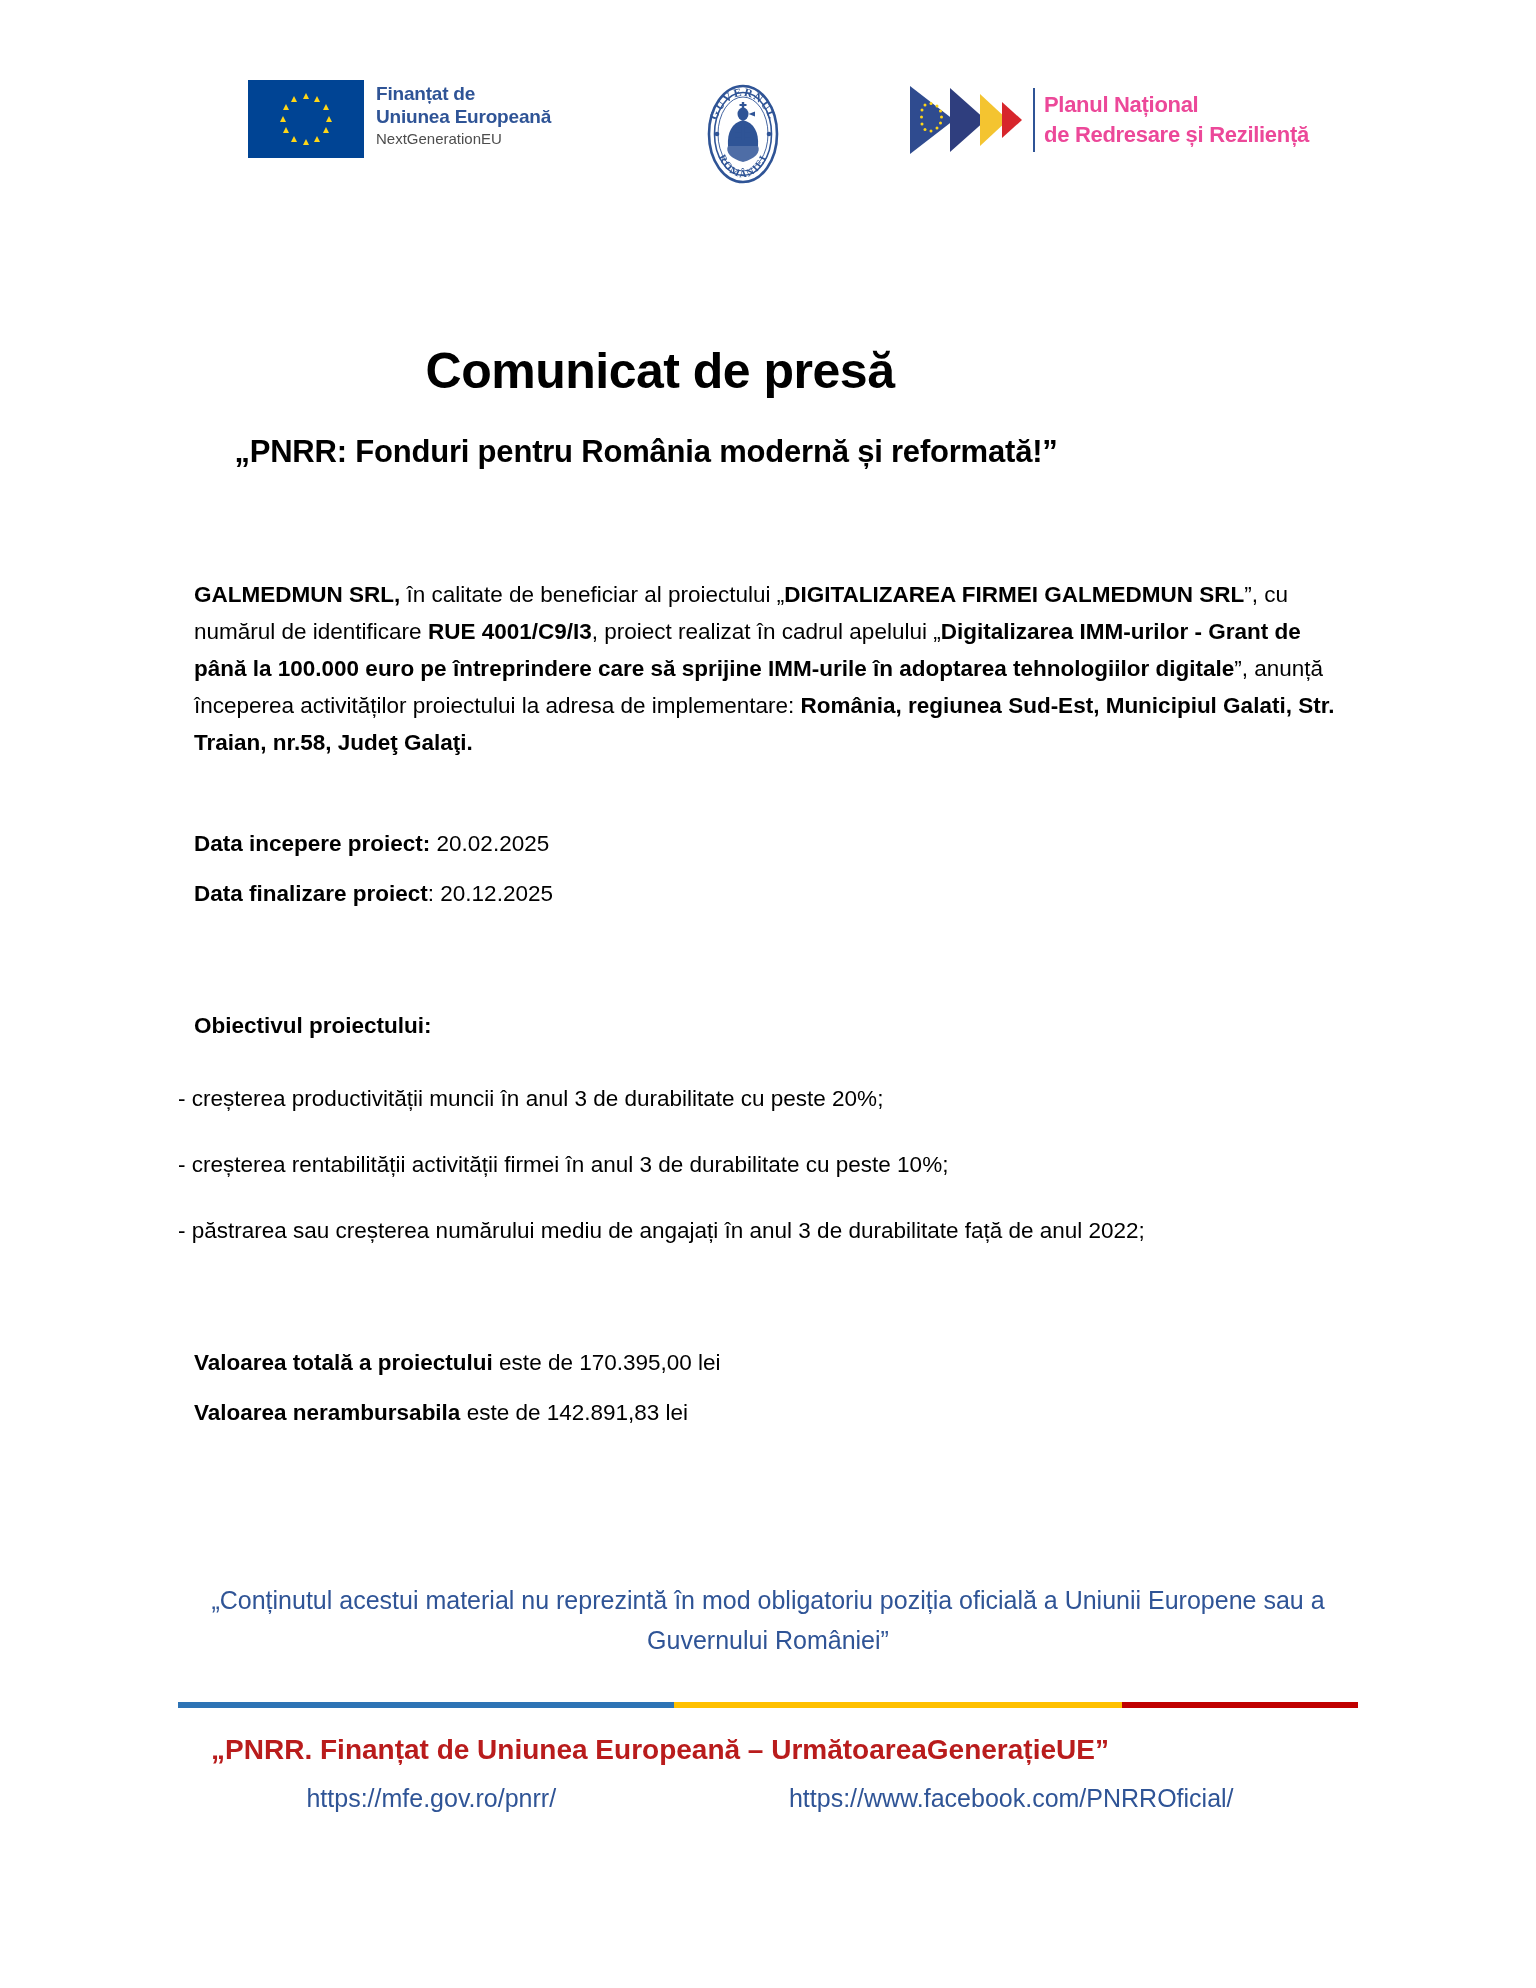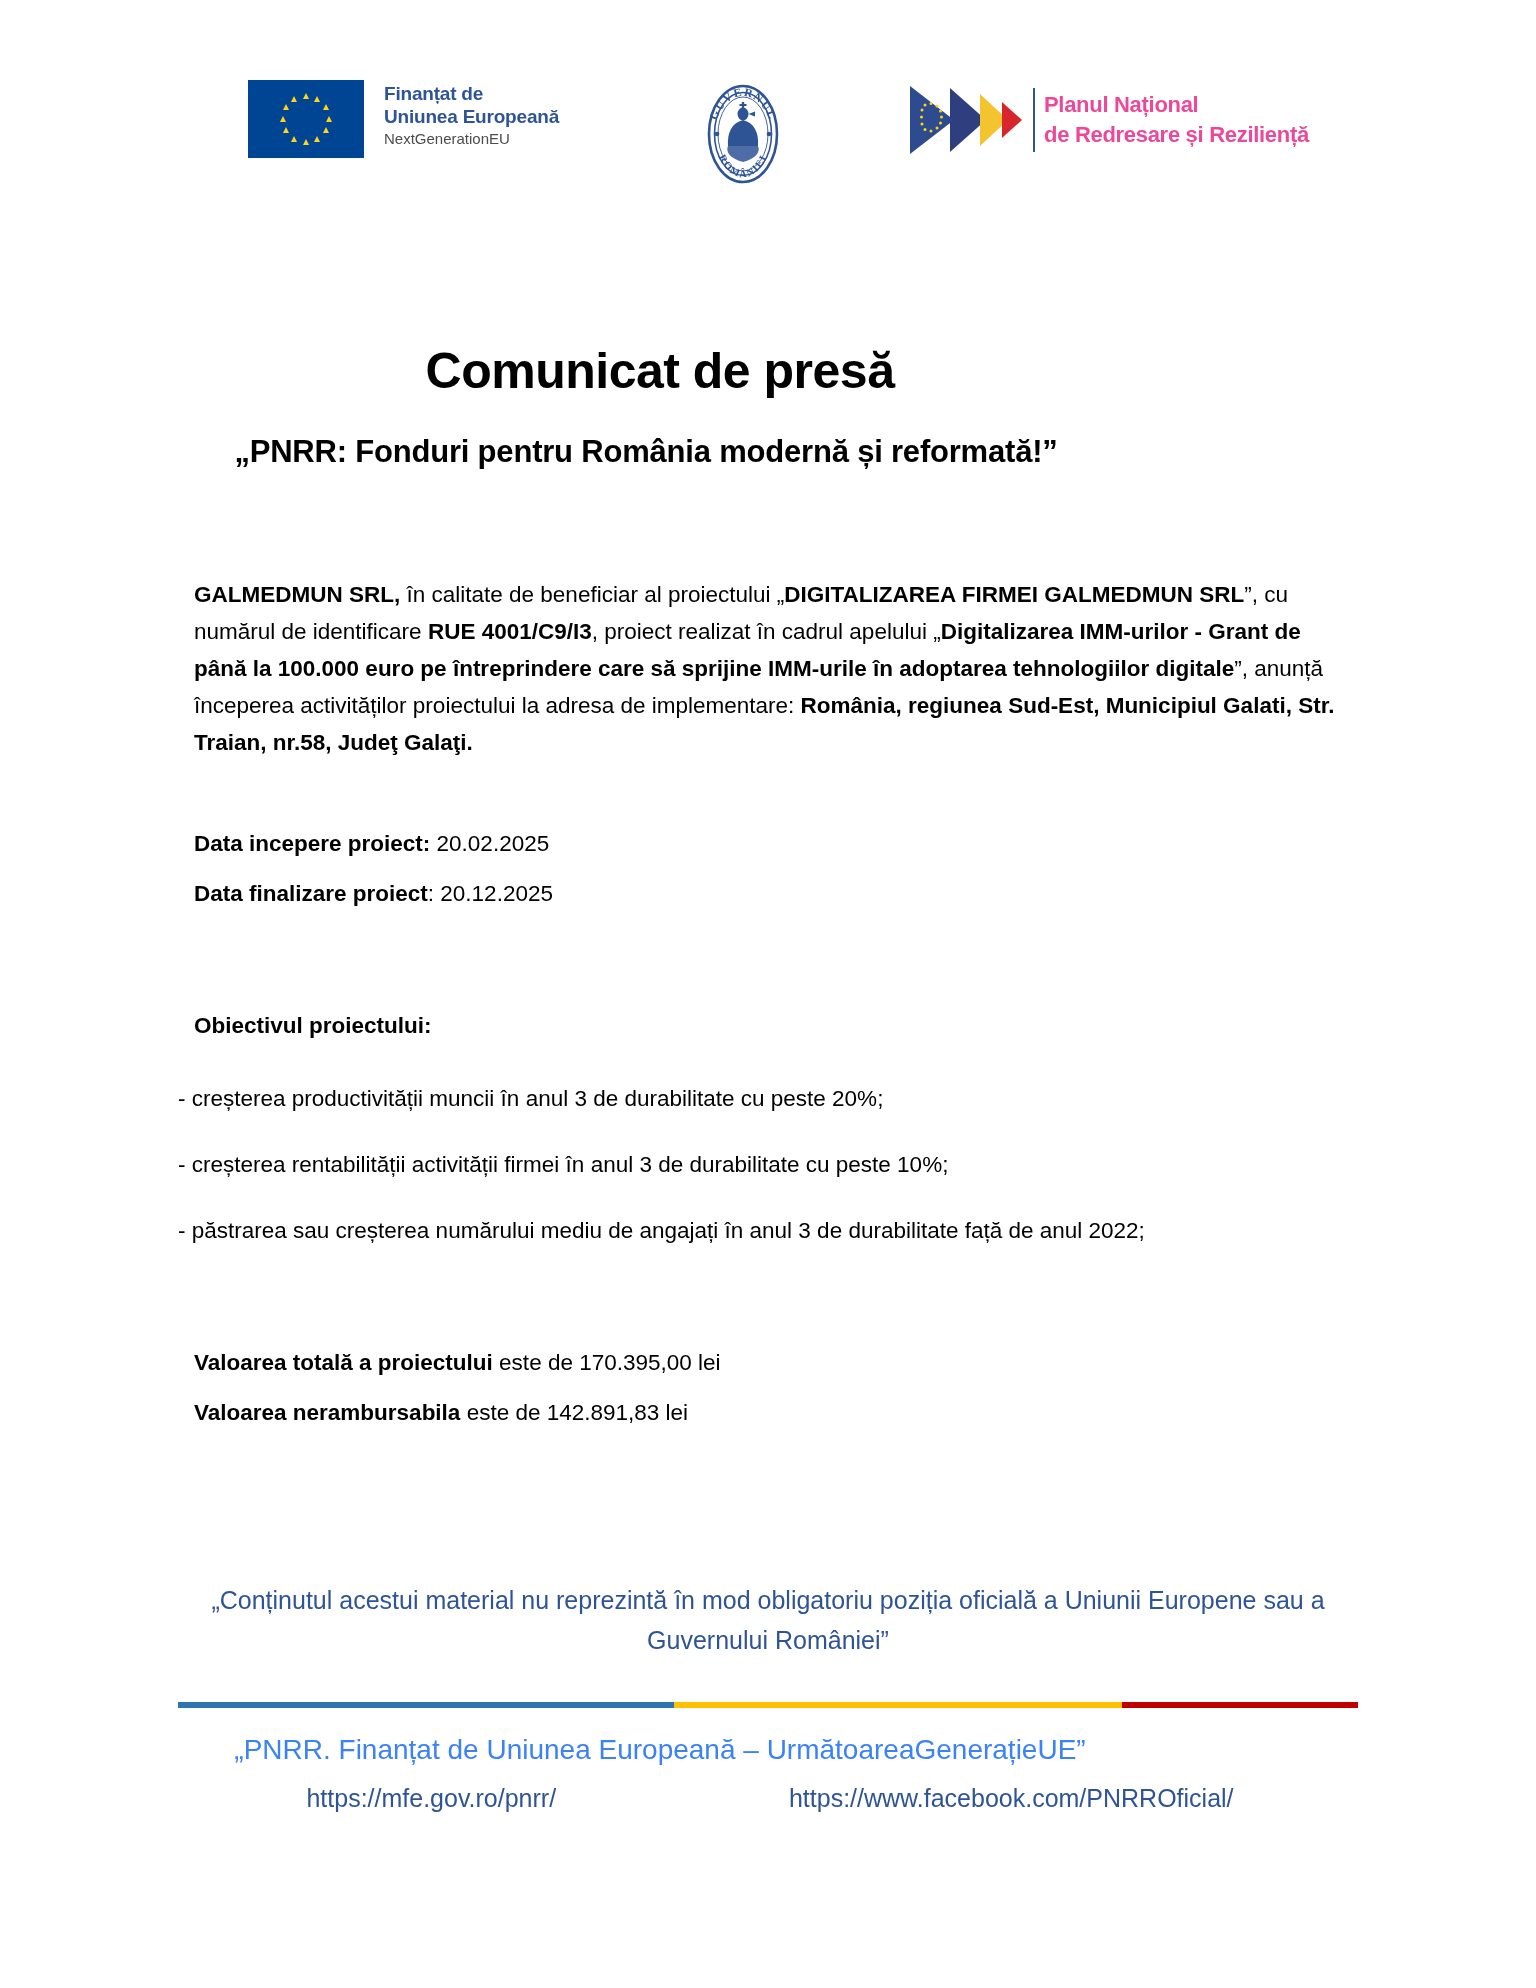--- a/index.html
+++ b/index.html
@@ -40,21 +40,21 @@
     position: relative;
     flex: none;
   }
   .eu-star {
     position: absolute;
     width: 0; height: 0;
     border-left: 3.2px solid transparent;
     border-right: 3.2px solid transparent;
     border-bottom: 6.4px solid #FFD617;
   }
-  .eu-text { margin-left: 20px; padding-top: 2px; }
+  .eu-text { margin-left: 12px; padding-top: 2px; }
   .eu-line1, .eu-line2 {
     font-family: "Liberation Sans", sans-serif;
     font-weight: bold;
     font-size: 19px;
     line-height: 23px;
     color: #2F5496;
     letter-spacing: -0.2px;
     white-space: nowrap;
   }
   .eu-line3 {
@@ -180,24 +180,24 @@
   .tri-red    { flex: 1 1 auto; background: #C00000; }
 
   
   .foot-title {
     position: absolute;
     top: 1730px;
     left: 0;
     width: 1320px;
     text-align: center;
     font-family: "Liberation Sans", sans-serif;
-    font-weight: normal;
+    font-weight: bold;
     font-size: 28px;
     line-height: 40px;
-    color: #3b82f6;
+    color: #b91c1c;
   }
   .foot-links {
     position: absolute;
     top: 1780px;
     left: 190px;
     width: 1160px;
     display: flex;
     justify-content: space-around;
     font-family: "Liberation Sans", sans-serif;
     font-size: 25px;

